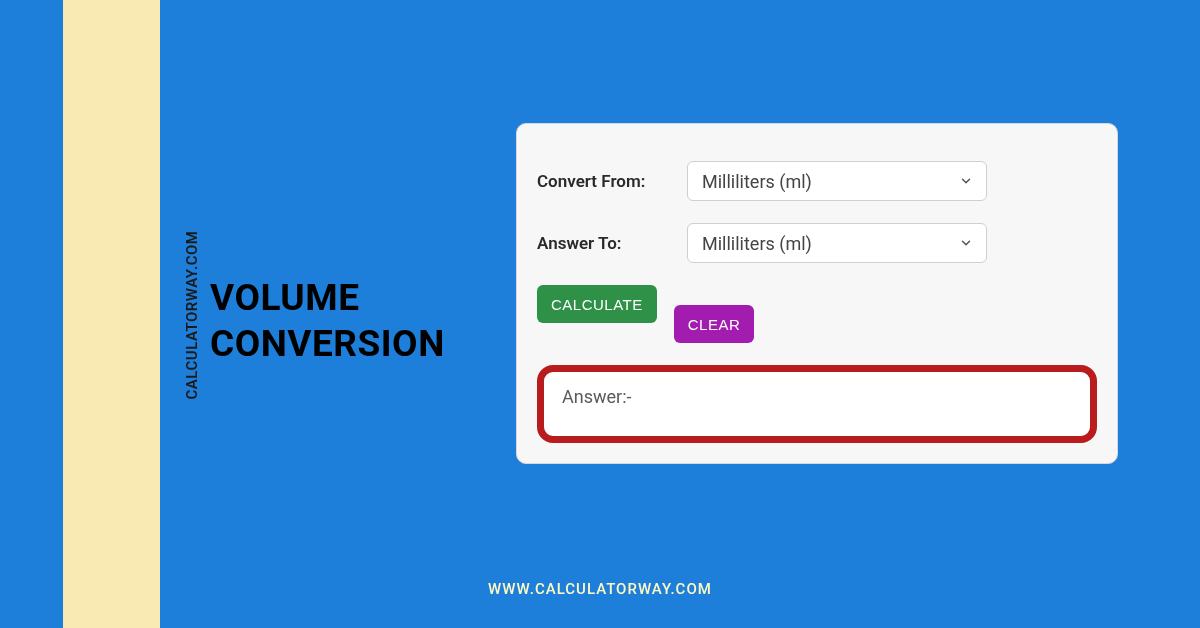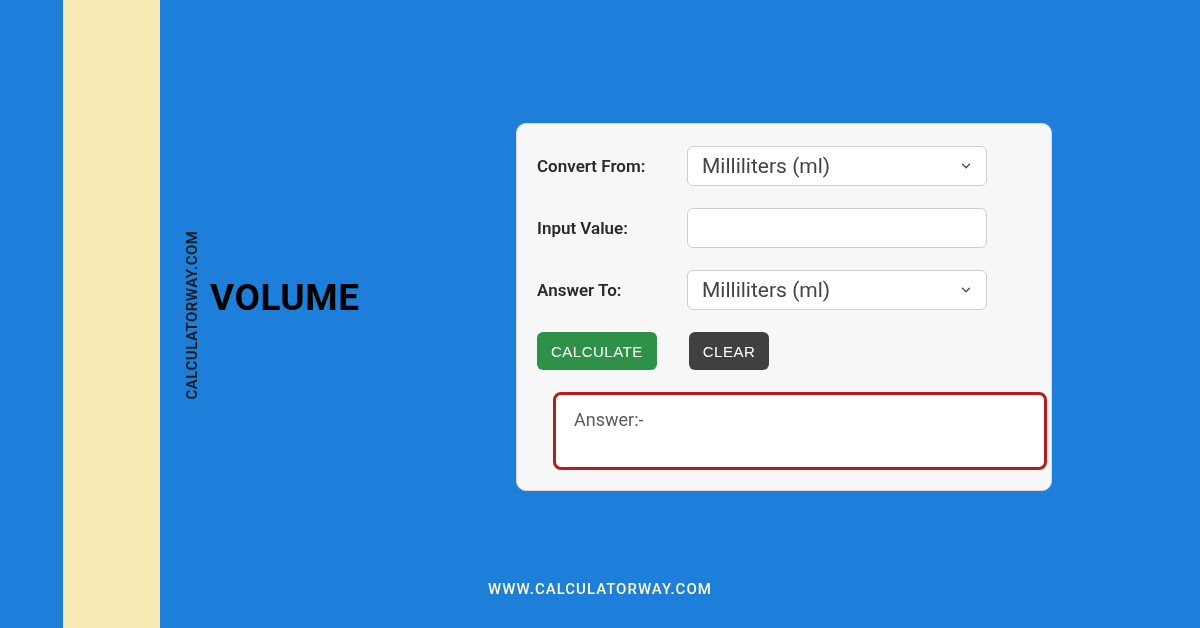--- a/index.html
+++ b/index.html
@@ -42,25 +42,25 @@
       color: #000000;
       font-size: 37px;
       font-weight: 700;
       line-height: 1.25;
       letter-spacing: 0.5px;
     }
     .card {
       position: absolute;
       left: 516px;
       top: 123px;
-      width: 536px;
+      width: 602px;
       background: #f7f7f7;
       border: 1px solid #d9d9d9;
       border-radius: 10px;
-      padding: 22px 20px 20px 20px;
+      padding: 37px 20px 20px 20px;
     }
     .form-row {
       display: flex;
       align-items: center;
       margin-bottom: 22px;
     }
     .form-label {
       width: 150px;
       font-size: 17px;
       font-weight: 600;
@@ -70,21 +70,21 @@
       position: relative;
       width: 300px;
     }
     .select-box {
       width: 100%;
       height: 40px;
       background: #ffffff;
       border: 1px solid #cfcfcf;
       border-radius: 6px;
       padding: 0 36px 0 14px;
-      font-size: 21px;
+      font-size: 18px;
       color: #444;
       display: flex;
       align-items: center;
       justify-content: flex-start;
     }
     .chevron {
       position: absolute;
       right: 14px;
       top: 50%;
       transform: translateY(-50%);
@@ -100,52 +100,52 @@
       height: 40px;
       background: #ffffff;
       border: 1px solid #cfcfcf;
       border-radius: 6px;
       padding: 0 14px;
       font-size: 15px;
       color: #444;
     }
     .button-row {
       display: flex;
-      gap: 32px;
+      gap: 17px;
       margin-bottom: 22px;
     }
     .btn {
       height: 38px;
       padding: 0 14px;
       border-radius: 6px;
       border: none;
       font-size: 15px;
       font-weight: 500;
       color: #ffffff;
       cursor: pointer;
       display: inline-flex;
       align-items: center;
       letter-spacing: 0.5px;
     }
     .btn-calc {
       background: #2e9147;
     }
     .btn-clear {
-      background: #404040;
+      background: #a21caf;
+      margin-top: 20px;
     }
     .answer-box {
       width: 100%;
       min-height: 78px;
       background: #ffffff;
-      border: 3px solid #b91c1c;
-      border-radius: 8px;
+      border: 7px solid #b91c1c;
+      border-radius: 16px;
       padding: 14px 18px;
       font-size: 18px;
       color: #5a5a5a;
-      margin-left: 16px;
     }
     .footer-url {
       position: absolute;
       bottom: 30px;
       left: 50%;
       transform: translateX(-50%);
       color: #fef9c3;
       font-size: 15px;
       font-weight: 500;
       letter-spacing: 1px;
@@ -153,40 +153,37 @@
   </style>
 </head>
 <body>
 
 <div class="yellow-stripe"></div>
 
 <div class="vertical-brand">CALCULATORWAY.COM</div>
 
 <div class="page-title">
   <div>VOLUME</div>
+  <div>CONVERSION</div>
 </div>
 
 <div class="card">
 
   <div class="form-row">
     <div class="form-label">Convert From:</div>
     <div class="select-wrap">
       <div class="select-box">Milliliters (ml)</div>
       <span class="chevron">
         <svg viewBox="0 0 24 24" fill="none" stroke="#555" stroke-width="2.5" stroke-linecap="round" stroke-linejoin="round">
             <polyline points="6 9 12 15 18 9"></polyline>
           </svg>
       </span>
     </div>
   </div>
 
-  <div class="form-row">
-    <div class="form-label">Input Value:</div>
-    <input type="text" class="input-box" value="" style="">
-  </div>
 
   <div class="form-row">
     <div class="form-label">Answer To:</div>
     <div class="select-wrap">
       <div class="select-box">Milliliters (ml)</div>
       <span class="chevron">
         <svg viewBox="0 0 24 24" fill="none" stroke="#555" stroke-width="2.5" stroke-linecap="round" stroke-linejoin="round">
             <polyline points="6 9 12 15 18 9"></polyline>
           </svg>
       </span>

